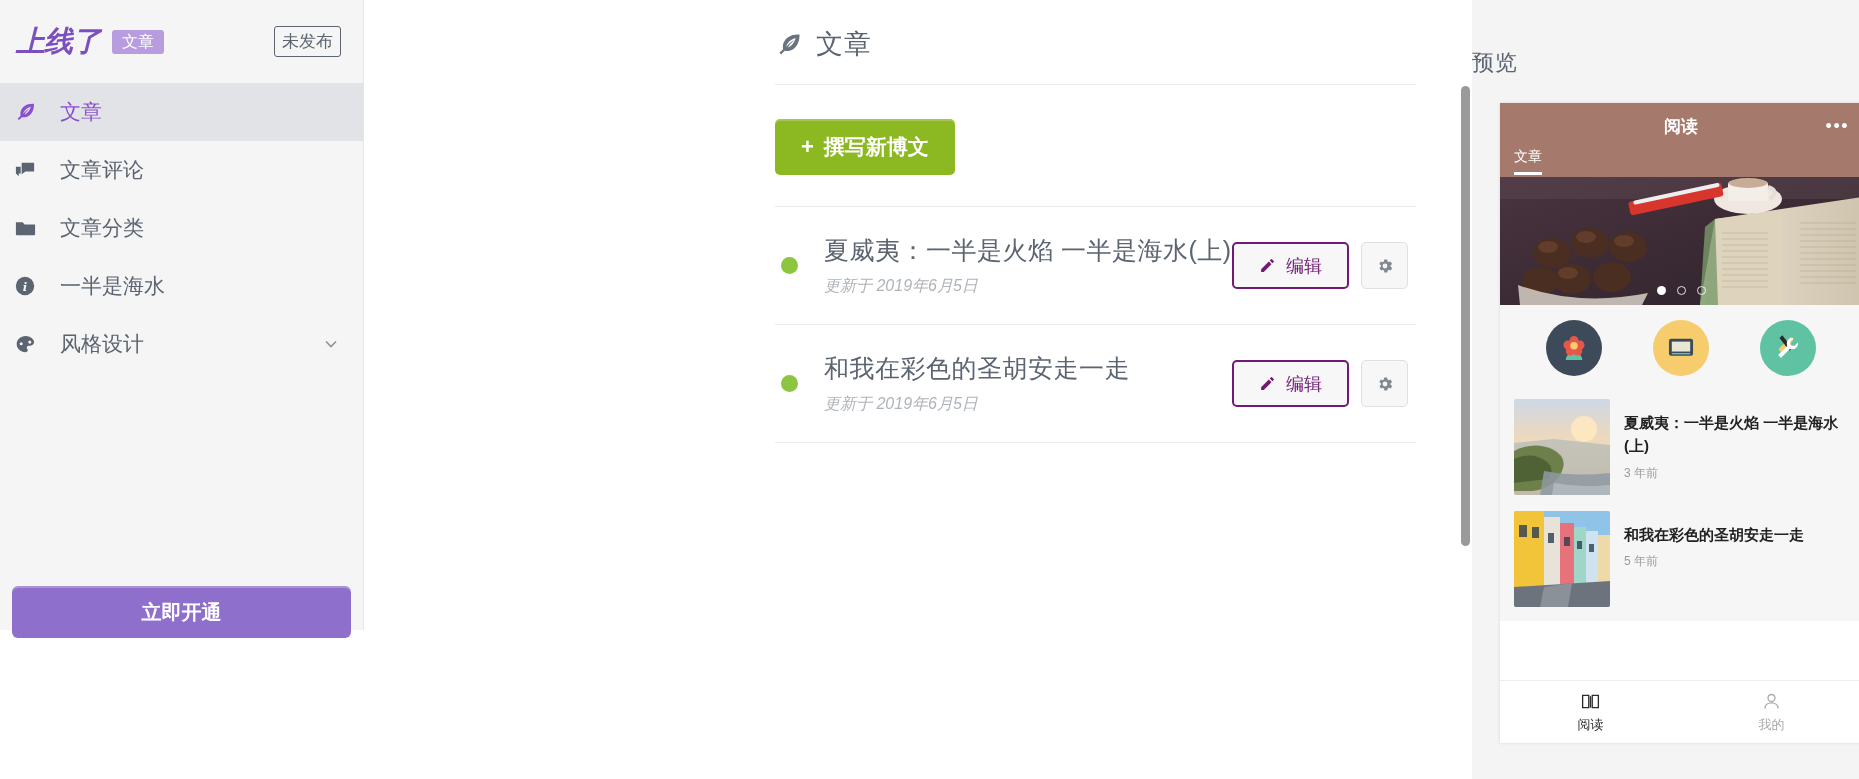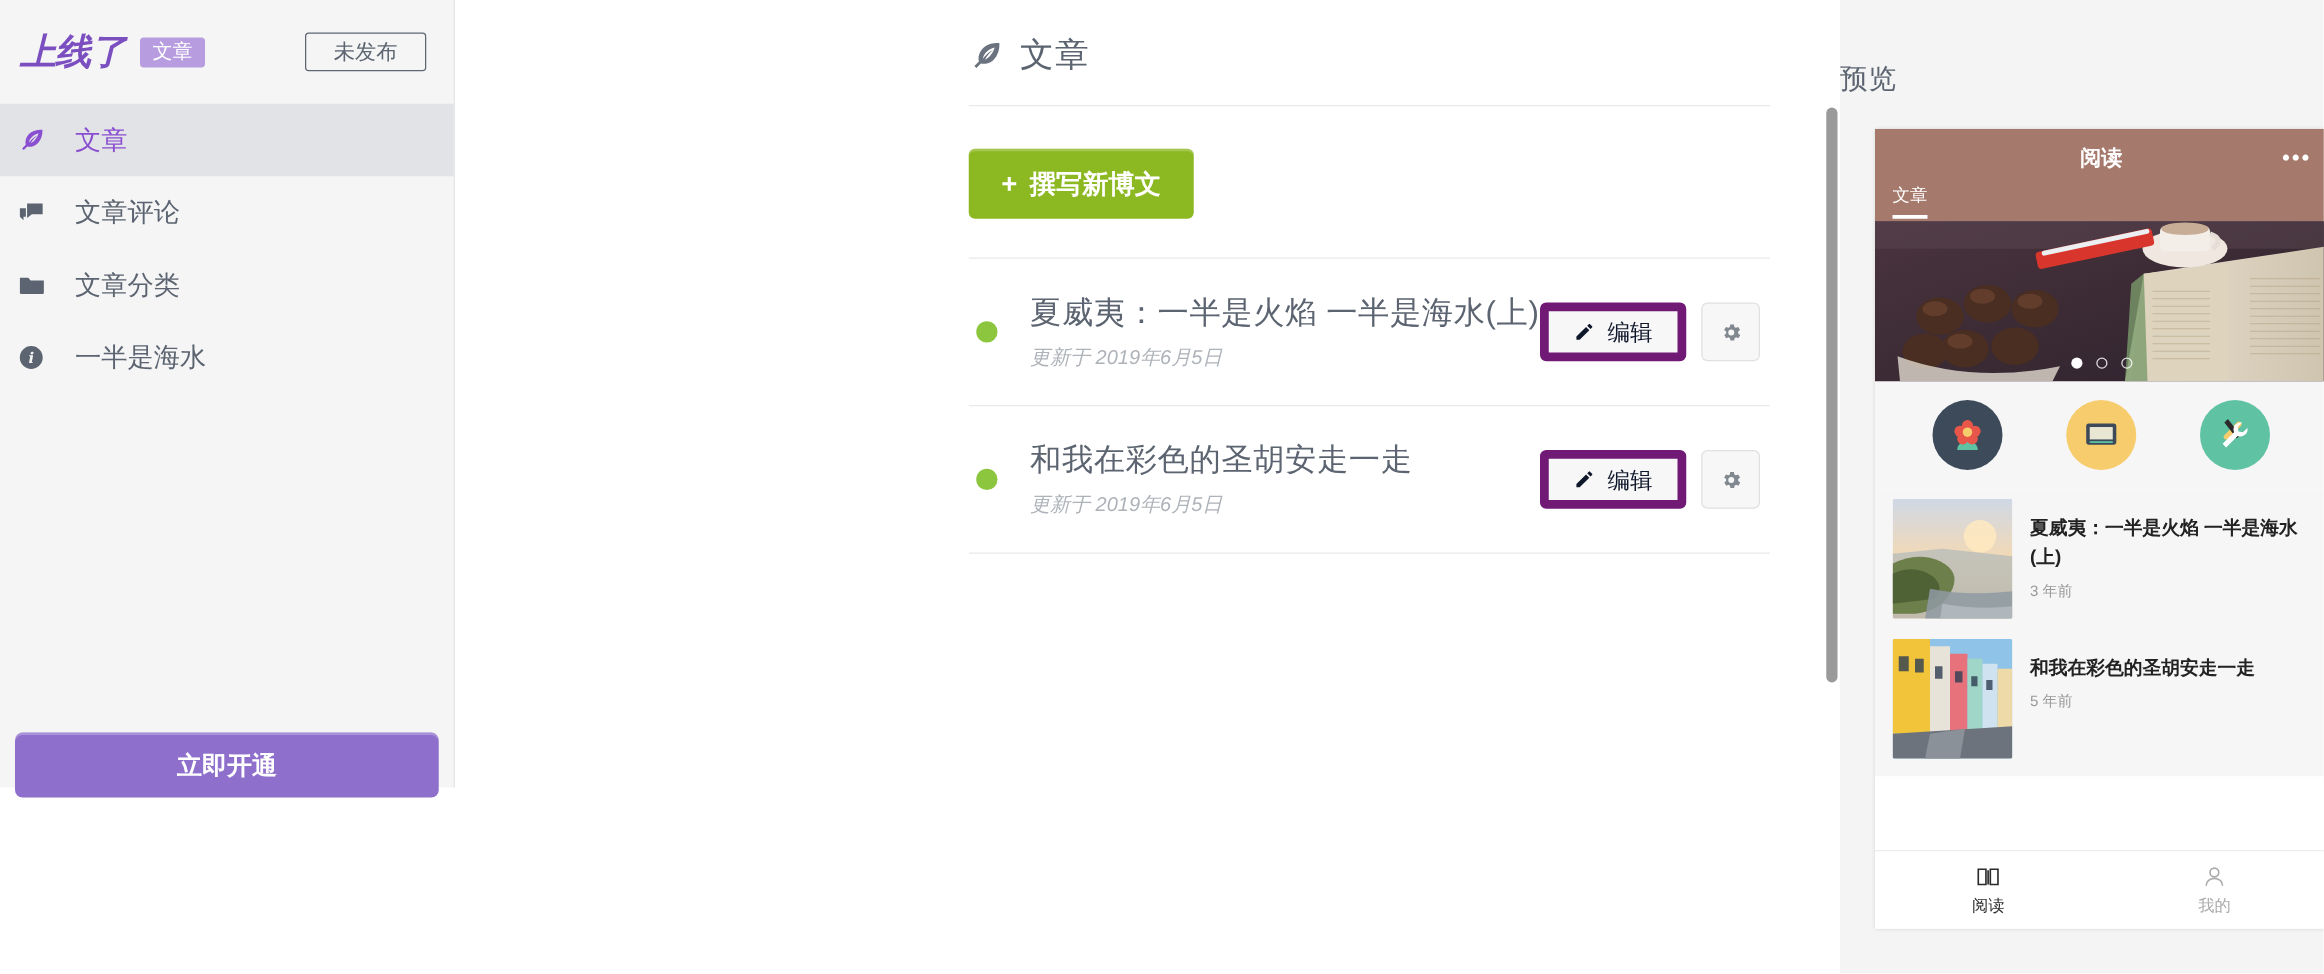--- a/index.html
+++ b/index.html
@@ -31,21 +31,21 @@
   }
   .brand-chip {
     margin-left: 12px;
     background: #b79de0; color: #ffffff;
     font-size: 16px; padding: 4px 10px; border-radius: 3px;
     line-height: 1;
   }
   .publish-chip {
     margin-left: auto;
     border: 1px solid #5c6570; color: #5c6570;
-    font-size: 17px; padding: 5px 22px; border-radius: 3px;
+    font-size: 17px; padding: 5px 7px; border-radius: 3px;
     background: #f5f5f6;
     line-height: 1.15;
   }
   .nav-group-label {
     font-size: 15px; color: #a6abb2;
     padding: 12px 0 11px 17px;
     letter-spacing: 0.5px;
   }
   .nav-item {
     height: 58px;
@@ -119,22 +119,22 @@
     letter-spacing: 0.5px;
   }
   .post-sub {
     font-size: 16px; color: #aeb3b9; font-style: italic;
     margin-top: 9px;
   }
   .post-actions { display: flex; align-items: center; gap: 12px; margin-right: 8px; flex: 0 0 auto; }
   .btn-edit {
     display: flex; align-items: center; justify-content: center; gap: 10px;
     width: 117px; height: 47px;
-    background: #f7f7f8; border: 7px solid #701a75; border-radius: 5px;
-    color: #0f172a; font-size: 18px; cursor: pointer;
+    background: #f7f7f8; border: 2px solid #701a75; border-radius: 5px;
+    color: #701a75; font-size: 18px; cursor: pointer;
   }
   .btn-gear {
     display: flex; align-items: center; justify-content: center;
     width: 47px; height: 47px;
     background: #f7f7f8; border: 1px solid #dfe0e2; border-radius: 5px;
     color: #81888f; cursor: pointer;
   }
 
   
   .main-scrollbar {
@@ -260,20 +260,34 @@
     <div class="nav-item">
       <span class="nav-icon">
         <svg width="22" height="22" viewBox="0 0 24 24" fill="currentColor">
             <circle cx="12" cy="12" r="10"></circle>
             <text x="12" y="17" font-size="13" font-style="italic" font-weight="bold" text-anchor="middle" fill="#f5f5f6" font-family="DejaVu Serif, serif">i</text>
           </svg>
       </span>
       <span class="nav-label">一半是海水</span>
     </div>
 
+    <div class="nav-item">
+      <span class="nav-icon">
+        <svg width="23" height="23" viewBox="0 0 24 24" fill="currentColor">
+            <path d="M12 3C6.8 3 2.8 6.8 2.8 11.6c0 4.9 4 8.4 9.2 8.4 1.4 0 2.4-.9 2.4-2 0-.6-.2-1-.6-1.4-.3-.4-.5-.8-.5-1.3 0-1.1.9-2 2-2h1.9c2.1 0 3.8-1.7 3.8-3.8C21 6.6 17 3 12 3zm-4.5 9.8a1.6 1.6 0 1 1 0-3.2 1.6 1.6 0 0 1 0 3.2z"></path>
+            <circle cx="16.5" cy="9.5" r="1.6" fill="#f5f5f6"></circle>
+          </svg>
+      </span>
+      <span class="nav-label">风格设计</span>
+      <span class="nav-chevron">
+        <svg width="20" height="20" viewBox="0 0 24 24" fill="none" stroke="currentColor" stroke-width="2">
+            <path d="M6 9l6 6 6-6"></path>
+          </svg>
+      </span>
+    </div>
 
 
     <div class="side-bottom-btn">立即开通</div>
   </aside>
 
   <main class="main">
     <div class="page-head-wrap">
 
       <div class="page-title-row">
         <span class="page-title-icon">

